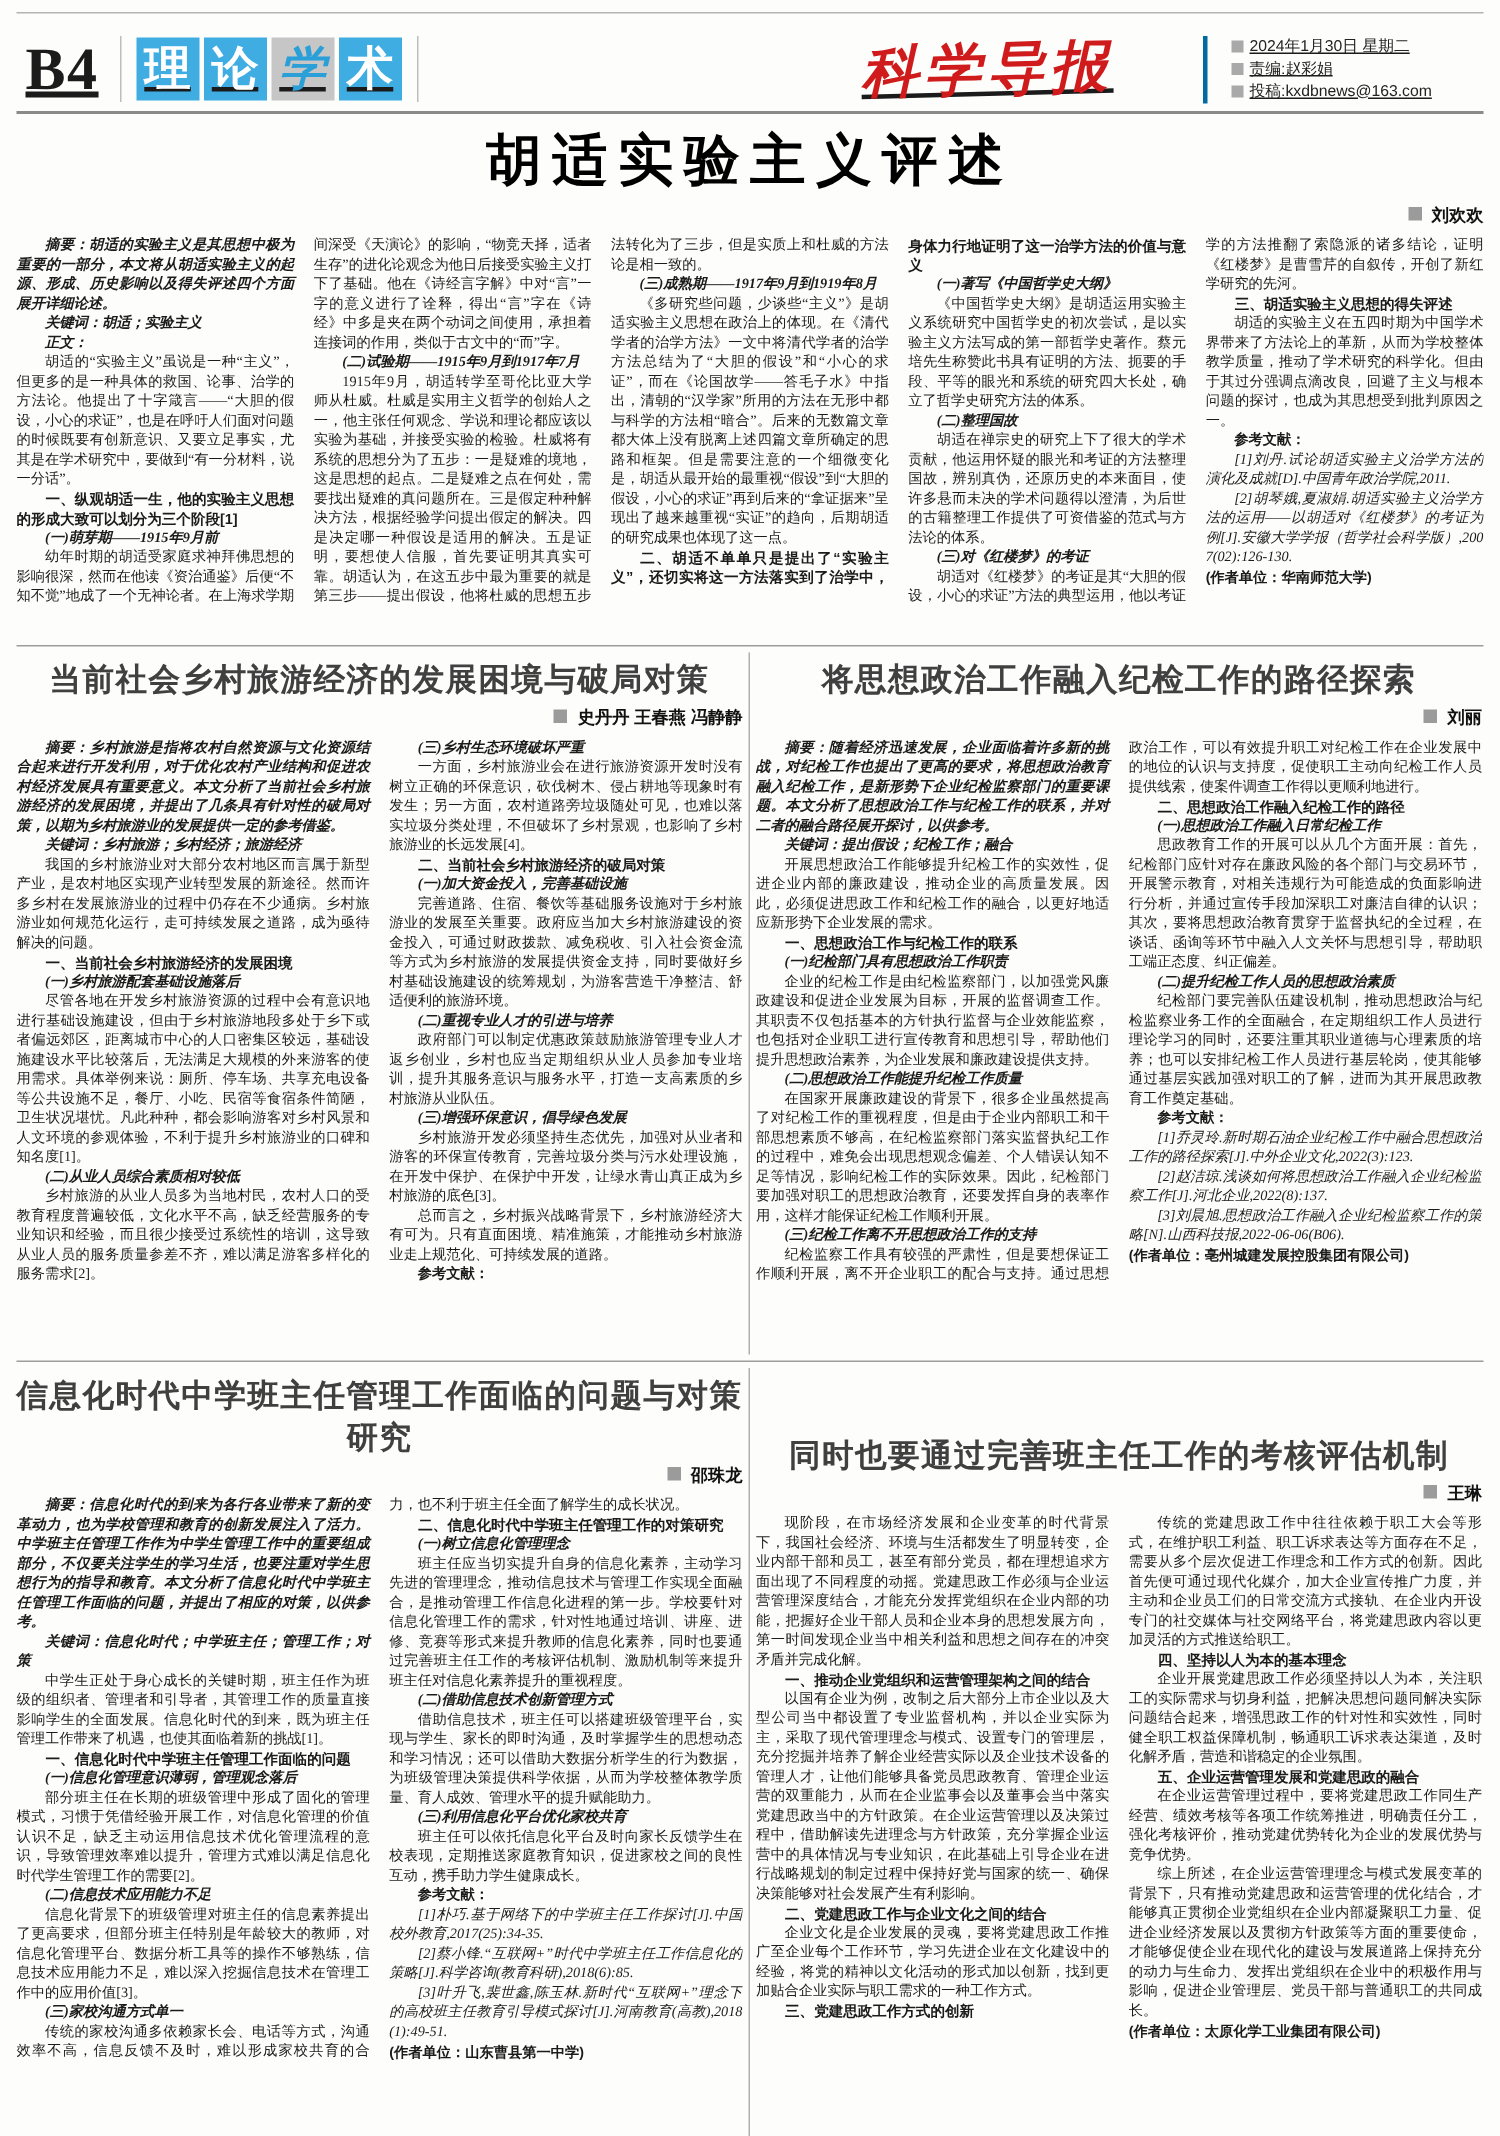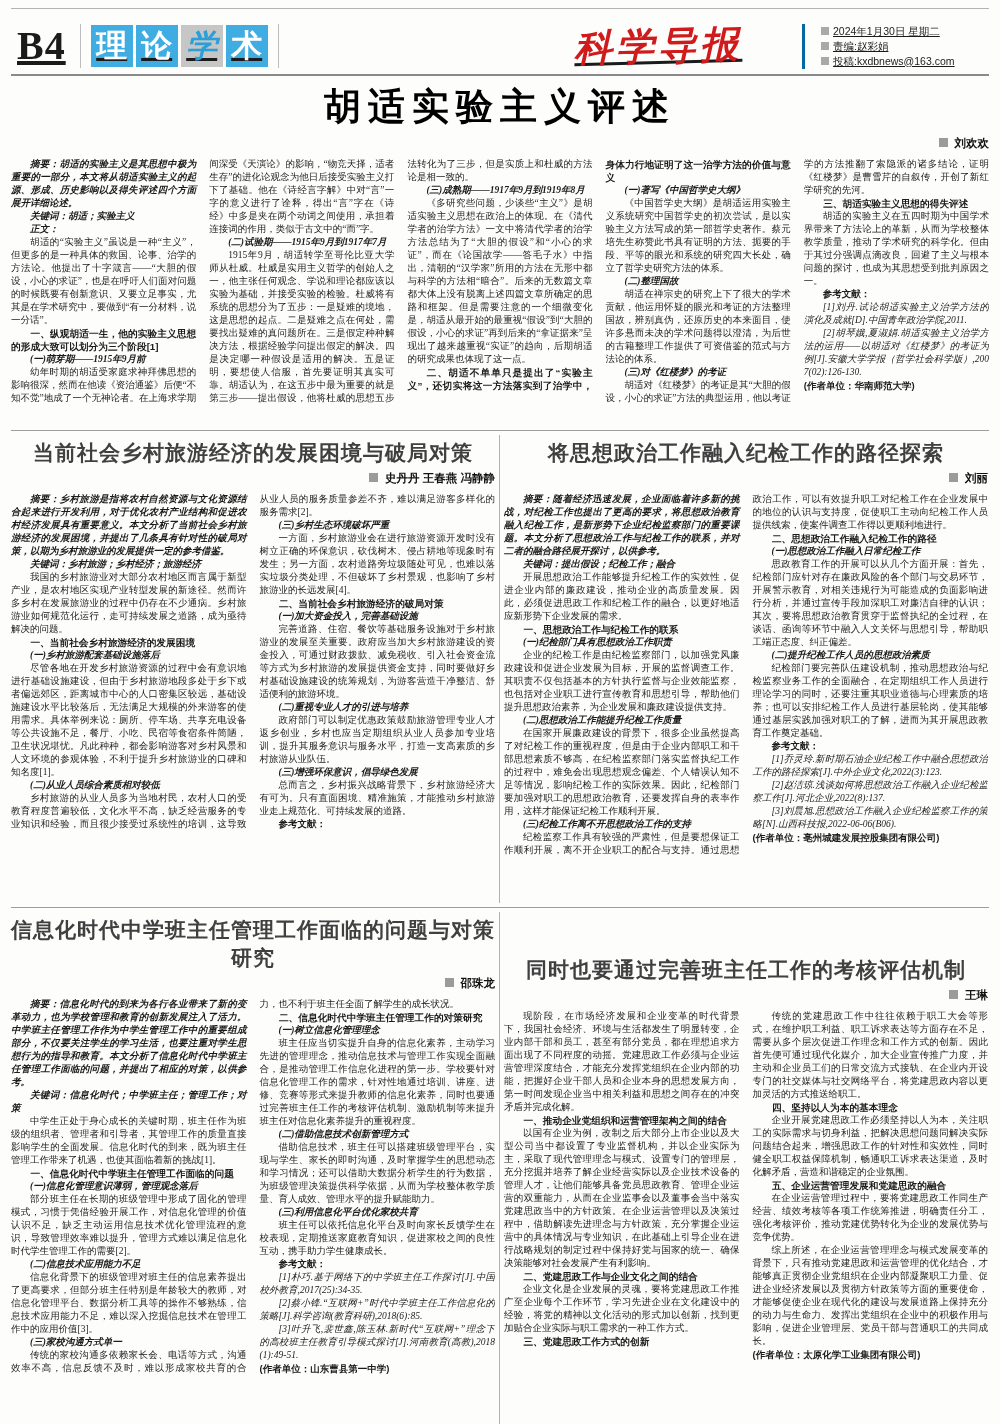--- a/index.html
+++ b/index.html
@@ -138,20 +138,21 @@
           <p class="para h4">(二)从业人员综合素质相对较低</p>
           <p class="para p">乡村旅游的从业人员多为当地村民，农村人口的受教育程度普遍较低，文化水平不高，缺乏经营服务的专业知识和经验，而且很少接受过系统性的培训，这导致从业人员的服务质量参差不齐，难以满足游客多样化的服务需求[2]。</p>
           <p class="para h4">(三)乡村生态环境破坏严重</p>
           <p class="para p">一方面，乡村旅游业会在进行旅游资源开发时没有树立正确的环保意识，砍伐树木、侵占耕地等现象时有发生；另一方面，农村道路旁垃圾随处可见，也难以落实垃圾分类处理，不但破坏了乡村景观，也影响了乡村旅游业的长远发展[4]。</p>
           <p class="para h3">二、当前社会乡村旅游经济的破局对策</p>
           <p class="para h4">(一)加大资金投入，完善基础设施</p>
           <p class="para p">完善道路、住宿、餐饮等基础服务设施对于乡村旅游业的发展至关重要。政府应当加大乡村旅游建设的资金投入，可通过财政拨款、减免税收、引入社会资金流等方式为乡村旅游的发展提供资金支持，同时要做好乡村基础设施建设的统筹规划，为游客营造干净整洁、舒适便利的旅游环境。</p>
           <p class="para h4">(二)重视专业人才的引进与培养</p>
           <p class="para p">政府部门可以制定优惠政策鼓励旅游管理专业人才返乡创业，乡村也应当定期组织从业人员参加专业培训，提升其服务意识与服务水平，打造一支高素质的乡村旅游从业队伍。</p>
           <p class="para h4">(三)增强环保意识，倡导绿色发展</p>
+          <p class="para p">乡村旅游开发必须坚持生态优先，加强对从业者和游客的环保宣传教育，完善垃圾分类与污水处理设施，在开发中保护、在保护中开发，让绿水青山真正成为乡村旅游的底色[3]。</p>
           <p class="para p">总而言之，乡村振兴战略背景下，乡村旅游经济大有可为。只有直面困境、精准施策，才能推动乡村旅游业走上规范化、可持续发展的道路。</p>
           <p class="para refh">参考文献：</p>
         </div>
     </article>
     <div class="vsep"></div>
     <article class="half a3">
       <h2 class="t2">将思想政治工作融入纪检工作的路径探索</h2>
       <div class="byline">
         <span class="bsq"></span><span>刘丽</span>
       </div>

